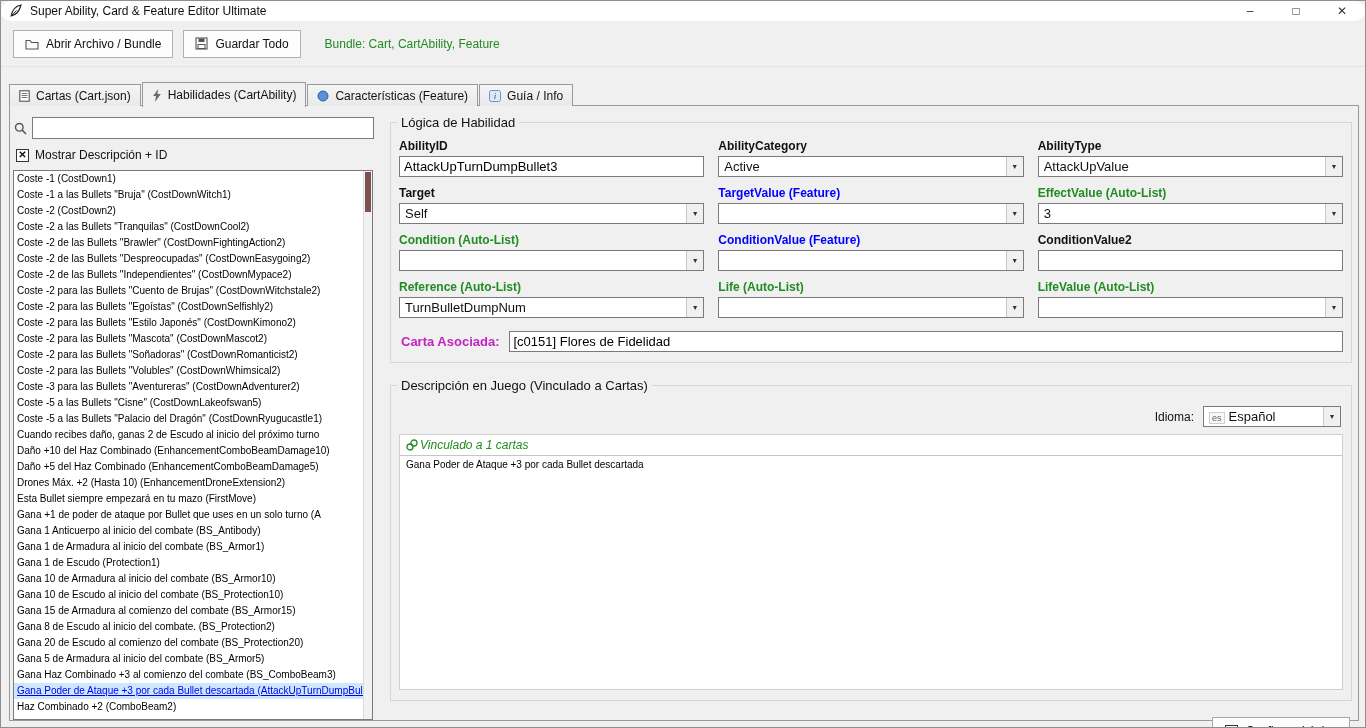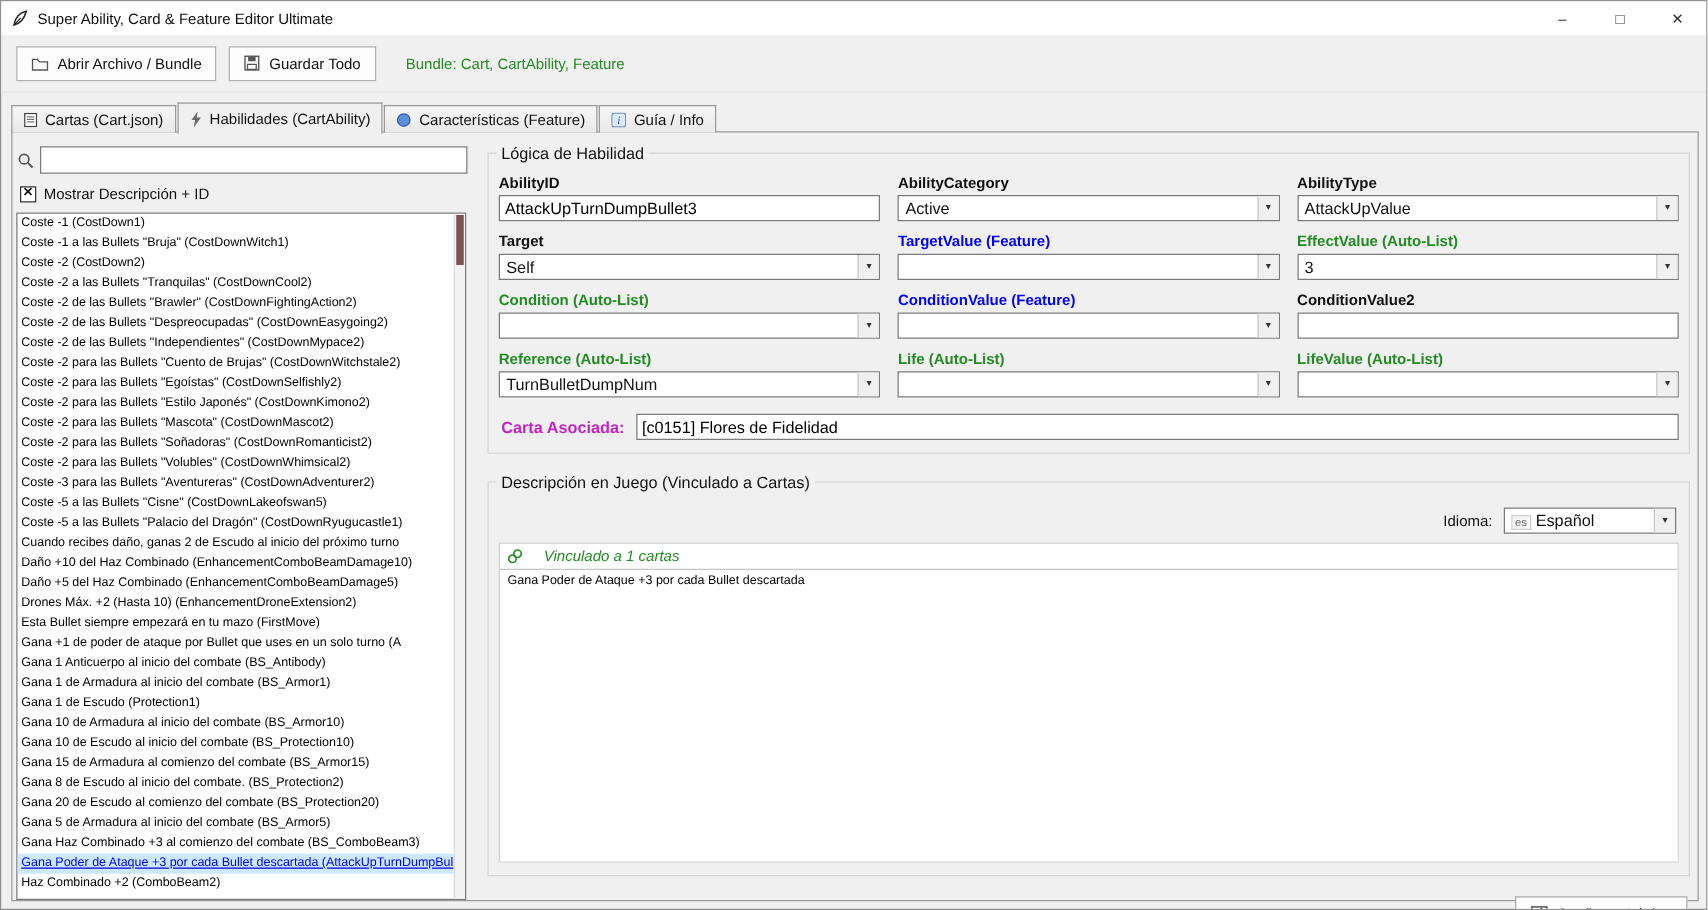--- a/index.html
+++ b/index.html
@@ -5,21 +5,21 @@
   * { box-sizing: border-box; }
   html,body { margin:0; padding:0; }
   body {
     width:1366px; height:728px; overflow:hidden;
     font-family:"Liberation Sans", sans-serif; font-size:12px; color:#111;
     background:#fff;
   }
   .window { position:relative; width:1366px; height:728px; background:#f0f0f0; border:1px solid #8f8f8f; overflow:hidden; }
 
   
-  .titlebar { height:27px; background:#ffffff; display:flex; align-items:center; padding-left:8px; gap:7px; }
+  .titlebar { height:20px; background:#ffffff; display:flex; align-items:center; padding-left:8px; gap:7px;border-radius:12px; }
   .app-title { font-size:12px; color:#101010; }
   .win-controls { margin-left:auto; display:flex; height:100%; }
   .win-btn { width:46px; height:100%; display:flex; align-items:center; justify-content:center; font-size:12px; color:#333; cursor:default; }
 
   
   .toolbar { height:46px; display:flex; align-items:center; padding:0 12px; gap:10px; background:#f0f0f0; border-bottom:1px solid #e3e3e3; }
   .tool-btn { display:flex; align-items:center; gap:7px; background:#fdfdfd; border:1px solid #b0b0b0; padding:6px 11px; font-size:12px; color:#111; }
   .bundle-status { margin-left:14px; color:#228B22; font-size:12px; }
 
   
@@ -60,21 +60,21 @@
   .carta-row { display:flex; align-items:center; gap:9px; margin-top:13px; padding-left:2px; }
   .carta-label { font-weight:bold; color:#c224c2; font-size:13px; white-space:nowrap; }
   .carta-row .tinput { flex:1; }
 
   .idioma-row { display:flex; justify-content:flex-end; align-items:center; gap:9px; margin:4px 2px 7px 0; }
   .idioma-label { font-size:12px; color:#111; }
   .idioma-combo { width:138px; }
   .lang-code { font-size:9px; color:#666; margin-right:4px; border:1px solid #cfcfcf; padding:0 2px; background:#f7f7f7; }
 
   .desc-panel { background:#fff; border:1px solid #cfcfcf; height:256px; display:flex; flex-direction:column; }
-  .linked-row { display:flex; align-items:center; gap:17px; padding:3px 6px; color:#228B22; font-style:italic; font-size:12px; height:20px; }
+  .linked-row { display:flex; align-items:center; gap:2px; padding:3px 6px; color:#228B22; font-style:italic; font-size:12px; height:20px; }
   .desc-text { flex:1; border:none; border-top:1px solid #c5c5c5; resize:none; outline:none; padding:3px 6px; font-size:10px; font-family:"Liberation Sans", sans-serif; color:#000; }
 
   .confirm-row { display:flex; justify-content:flex-end; margin-top:16px; padding-right:2px; }
   .confirm-btn { display:flex; align-items:center; gap:8px; background:#fdfdfd; border:1px solid #a8a8a8; padding:6px 12px; font-size:12px; color:#111; }
   .chk-icon { width:13px; height:13px; border:1px solid #333; background:#fff; display:flex; align-items:center; justify-content:center; font-size:10px; line-height:10px; font-weight:bold; color:#111; }
 
   .icon { display:inline-flex; align-items:center; justify-content:center; }
   svg { display:block; }
 </style>
 </head>

